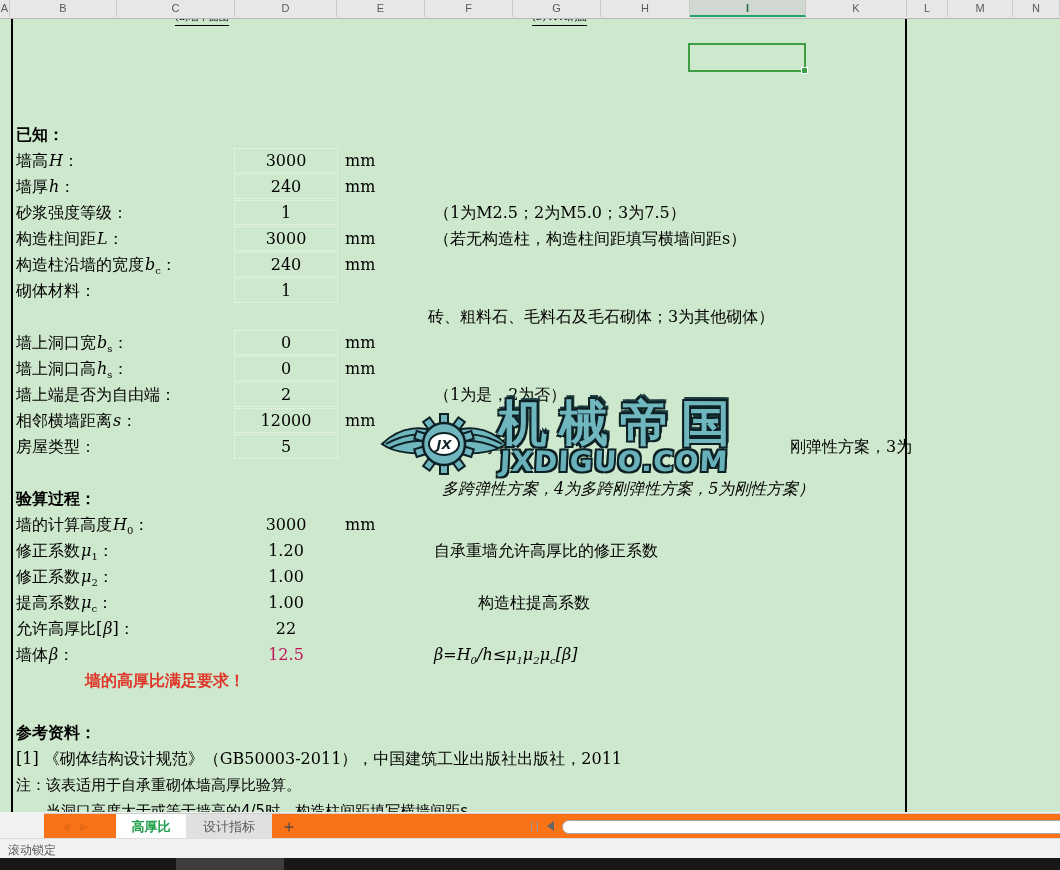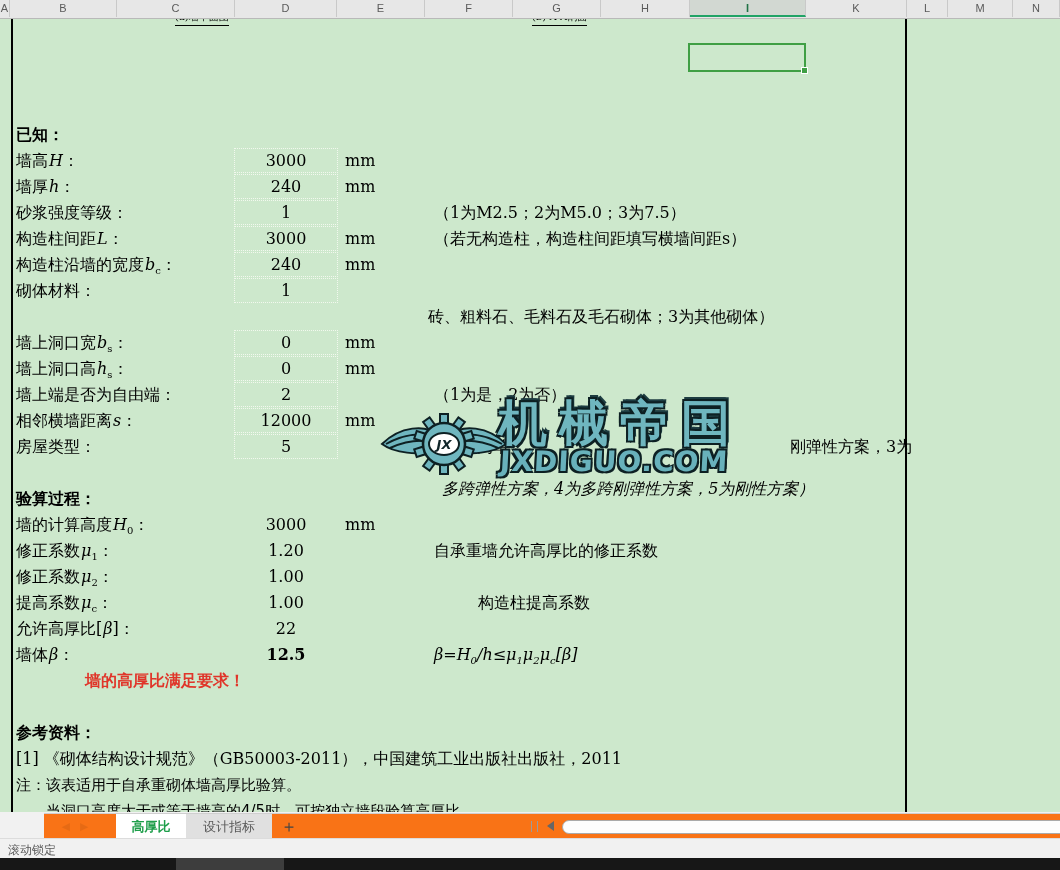--- a/index.html
+++ b/index.html
@@ -21,21 +21,21 @@
   .selcell .handle{position:absolute;right:-4px;bottom:-4px;width:5px;height:5px;background:#3f9f44;border:1px solid #fff;}
   .row{position:absolute;left:0;width:1060px;height:26px;line-height:26px;font-size:16px;color:#000;}
   .lbl{position:absolute;left:16px;white-space:nowrap;}
   .lbl.header{font-weight:bold;}
   .lbl.result{color:#e0352a;font-weight:bold;}
   .lbl.sans{font-family:"DejaVu Sans","Liberation Sans",sans-serif;font-size:15px;}
   .var{font-style:italic;padding-left:1px;}
   sub{font-size:10px;}
   .inbox{position:absolute;left:234px;top:0;width:104px;height:25px;border:1px dotted #f2f8ee;box-sizing:border-box;}
   .val{position:absolute;left:234px;width:104px;text-align:center;}
-  .val.red{color:#000000;font-weight:bold;}
+  .val.red{color:#be185d;}
   .unit{position:absolute;left:345px;}
   .note{position:absolute;white-space:nowrap;}
   .formula{font-style:italic;}
   
   .watermark{position:absolute;left:378px;top:398px;width:550px;height:88px;z-index:5;pointer-events:none;}
   .wm-brand{position:absolute;left:120px;top:0px;font-family:"DejaVu Sans","Liberation Sans",sans-serif;
             font-size:49px;font-weight:bold;letter-spacing:12px;color:#6fb6bf;line-height:52px;
             text-shadow:-2px -2px 0 #0d2023,2px -2px 0 #0d2023,-2px 2px 0 #0d2023,2px 2px 0 #0d2023,
                         0 -4px 0 #1d3c41,3px -4px 0 #1d3c41;}
   .wm-domain{position:absolute;left:122px;top:47px;font-family:"DejaVu Sans","Liberation Sans",sans-serif;
@@ -191,21 +191,21 @@
         <div class="row" style="top: 720px;">
           <span class="lbl header">参考资料：</span>
         </div>
         <div class="row" style="top: 746px;">
           <span class="lbl plain">[1] 《砌体结构设计规范》（GB50003-2011），中国建筑工业出版社出版社，2011</span>
         </div>
         <div class="row" style="top: 772px;">
           <span class="lbl sans">注：该表适用于自承重砌体墙高厚比验算。</span>
         </div>
         <div class="row" style="top: 798px;">
-          <span class="lbl sans" style="left: 46px;">当洞口高度大于或等于墙高的4/5时，可按独立墙段验算高厚比</span>
+          <span class="lbl sans" style="left: 46px;">当洞口高度大于或等于墙高的4/5时，构造柱间距填写横墙间距s</span>
         </div>
       </div>
 
     <div class="watermark">
       <svg class="wm-logo" width="132" height="80" viewBox="0 0 132 80">
         <g stroke="#0d2023" stroke-width="2" fill="#6fb6bf">
           <path d="M4 42 C22 24, 48 22, 60 33 L60 48 C40 54, 16 51, 4 42 Z"></path>
           <path d="M8 42 C26 32, 44 30, 58 36" fill="none"></path>
           <path d="M12 46 C28 39, 44 37, 57 41" fill="none"></path>
           <path d="M128 42 C110 24, 84 22, 72 33 L72 48 C92 54, 116 51, 128 42 Z"></path>

